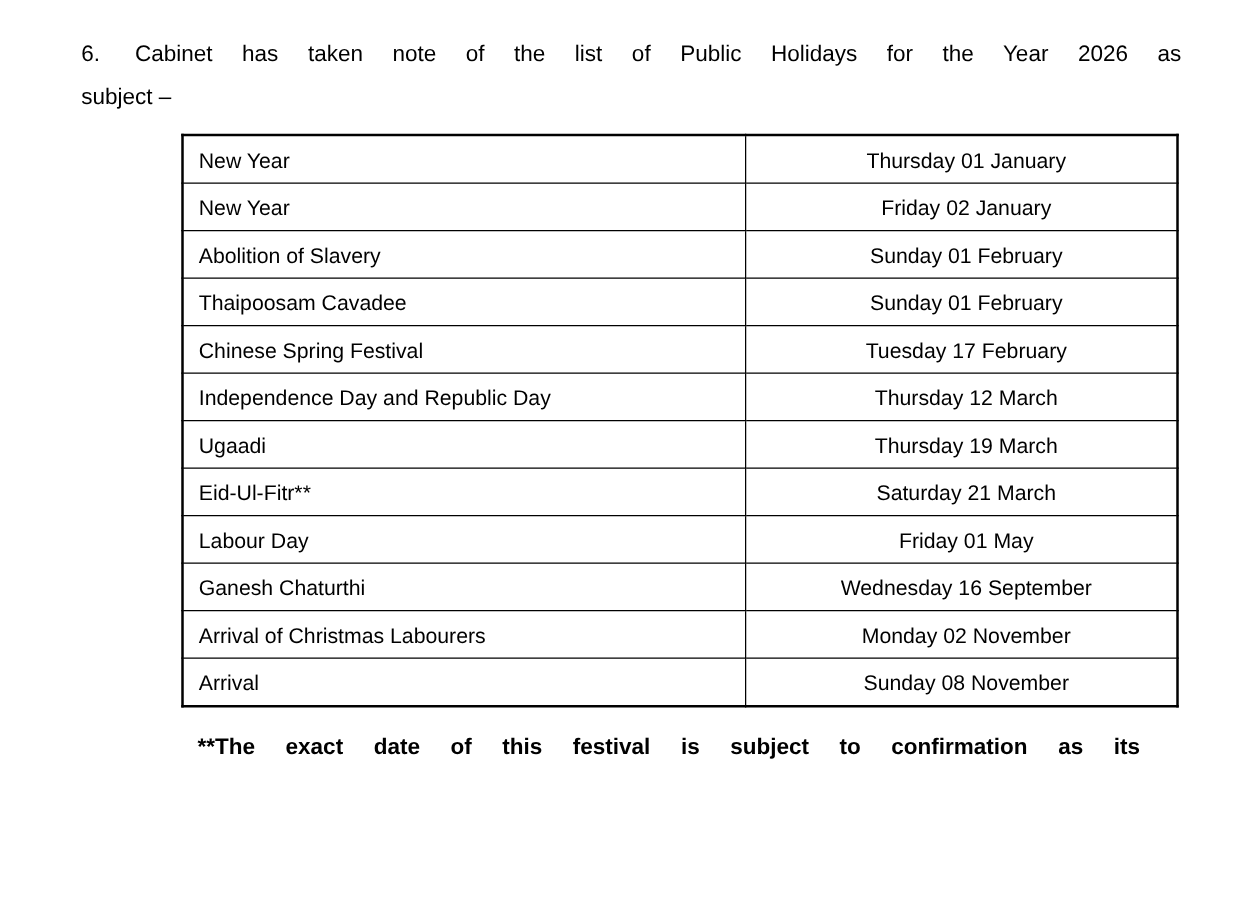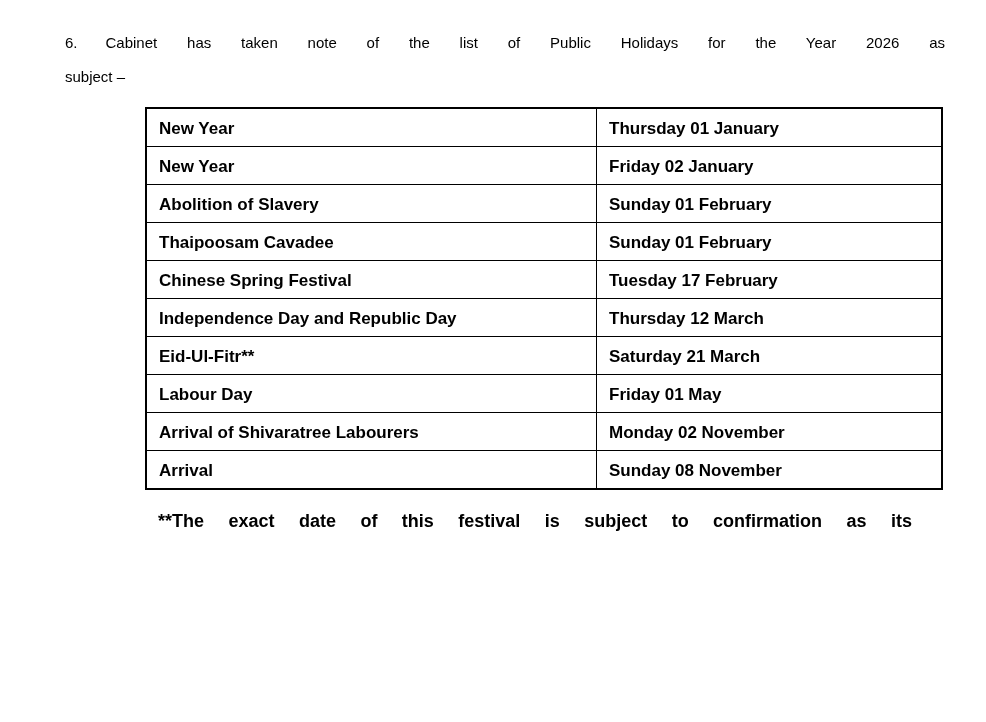--- a/index.html
+++ b/index.html
@@ -17,21 +17,21 @@
   .page {
     position: relative;
     width: 986px;
     height: 722px;
     background: #ffffff;
   }
   
   .intro {
     margin: 26px 0 0 65px;
     width: 880px;
-    font-size: 15px;
+    font-size: 18px;
     line-height: 34px;
   }
   .intro-line1 {
     text-align: justify;
     text-align-last: justify;
     white-space: normal;
   }
   .tab-spacer {
     display: inline-block;
     width: 28px;
@@ -45,24 +45,23 @@
     border: 2px solid #000000;
   }
   table.holidays td {
     border: 1px solid #000000;
     height: 34px;
     font-size: 17px;
     vertical-align: middle;
     padding: 3px 4px 0 12px;
     overflow: hidden;
     white-space: nowrap;
-    font-weight: bold;
   }
   td.col-holiday { width: 433px; }
-  td.col-date    { width: 328px; padding-left: 14px; }
+  td.col-date    { width: 328px; padding-left: 14px; text-align: center; }
   
   .footnote {
     margin: 15px 0 0 158px;
     width: 754px;
     font-size: 18px;
     font-weight: bold;
     line-height: 33px;
   }
   .footnote-line1 {
     text-align: justify;
@@ -99,29 +98,37 @@
       </tr>
       <tr>
         <td class="col-holiday">Chinese Spring Festival</td>
         <td class="col-date">Tuesday 17 February</td>
       </tr>
       <tr>
         <td class="col-holiday">Independence Day and Republic Day</td>
         <td class="col-date">Thursday 12 March</td>
       </tr>
       <tr>
+        <td class="col-holiday">Ugaadi</td>
+        <td class="col-date">Thursday 19 March</td>
+      </tr>
+      <tr>
         <td class="col-holiday">Eid-Ul-Fitr**</td>
         <td class="col-date">Saturday 21 March</td>
       </tr>
       <tr>
         <td class="col-holiday">Labour Day</td>
         <td class="col-date">Friday 01 May</td>
       </tr>
       <tr>
-        <td class="col-holiday">Arrival of Shivaratree Labourers</td>
+        <td class="col-holiday">Ganesh Chaturthi</td>
+        <td class="col-date">Wednesday 16 September</td>
+      </tr>
+      <tr>
+        <td class="col-holiday">Arrival of Christmas Labourers</td>
         <td class="col-date">Monday 02 November</td>
       </tr>
       <tr>
         <td class="col-holiday">Arrival</td>
         <td class="col-date">Sunday 08 November</td>
       </tr>
     </tbody>
   </table>
 
   <div class="footnote">

